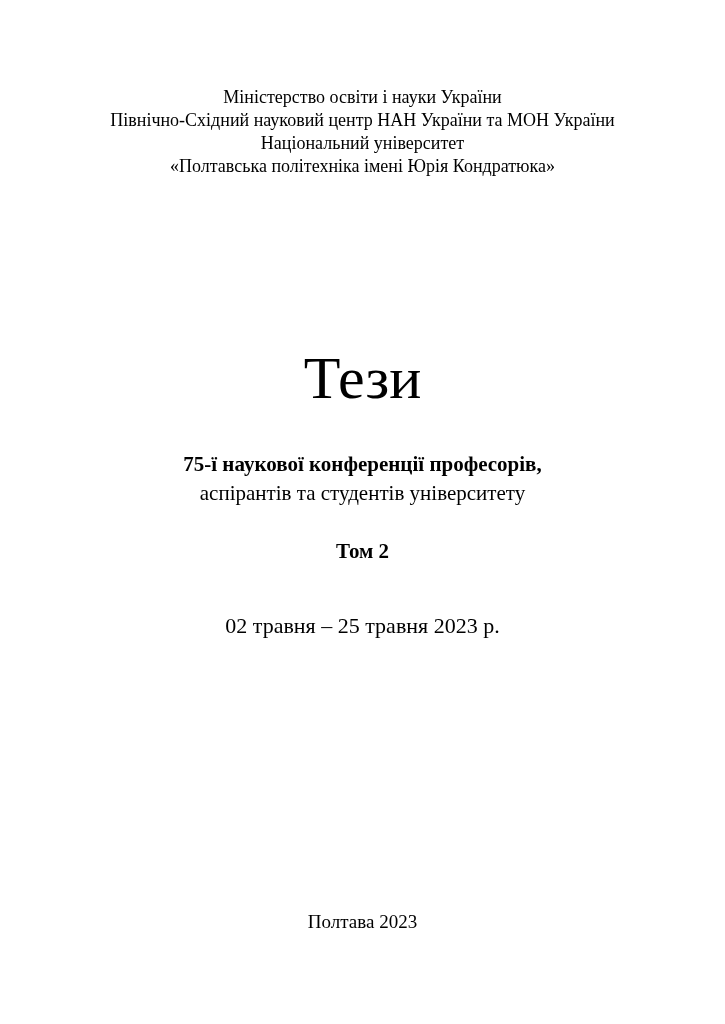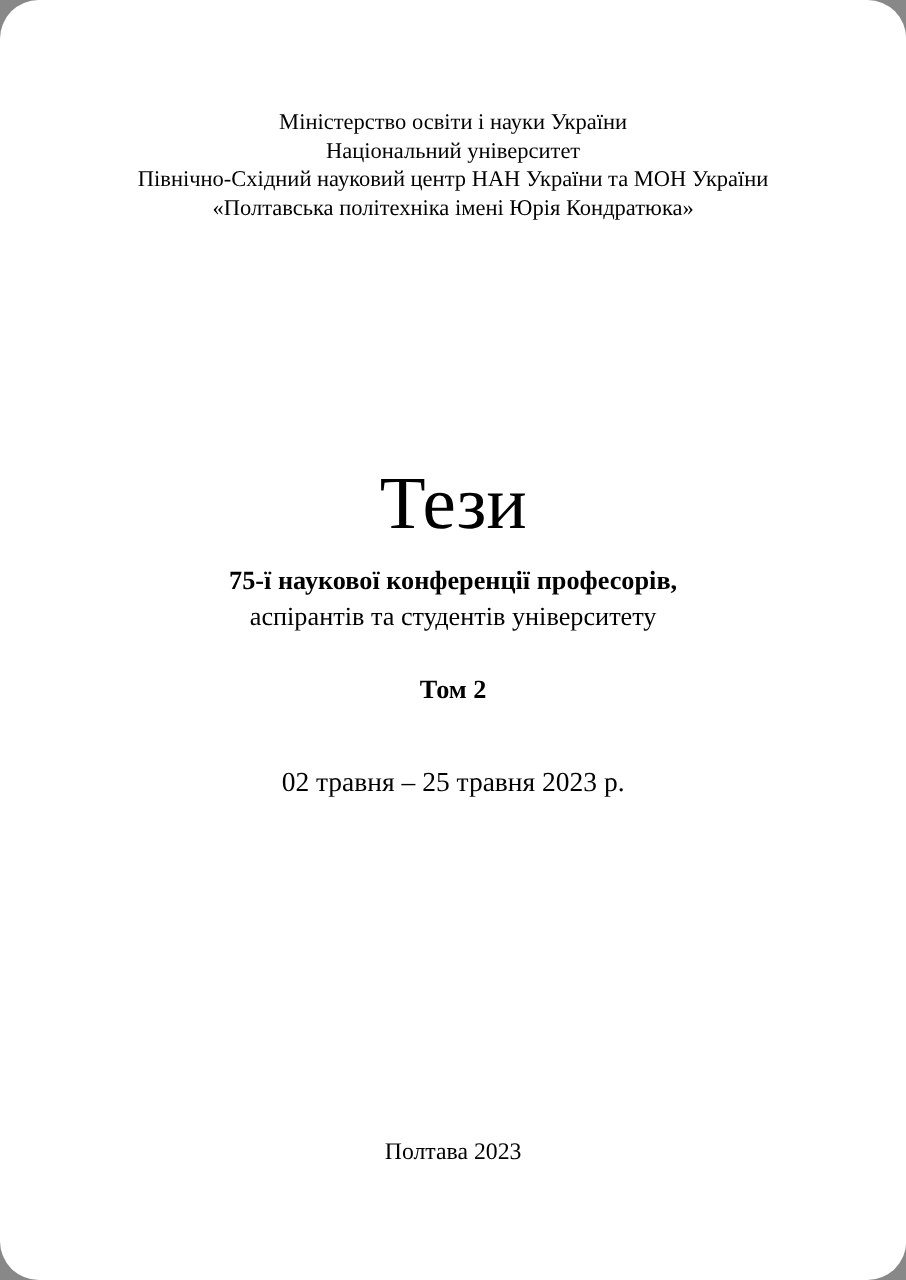--- a/index.html
+++ b/index.html
@@ -10,36 +10,35 @@
   }
   .page {
     position: relative;
     width: 725px;
     height: 1024px;
     margin: 0 auto;
     background: #ffffff;
     color: #000000;
     font-family: "Liberation Serif", "DejaVu Serif", serif;
     overflow: hidden;
-    border-radius: 31px;
   }
   .centered {
     position: absolute;
     left: 0;
     width: 100%;
     text-align: center;
   }
   .org-block {
     top: 86px;
     font-size: 18px;
     line-height: 23px;
     font-weight: 400;
   }
   .main-title {
-    top: 372px;
+    top: 348px;
     font-size: 60px;
     line-height: 60px;
     font-weight: 400;
     letter-spacing: 0;
   }
   .subtitle-block {
     top: 434px;
     font-size: 21px;
     line-height: 29px;
     margin-top: 16px;
@@ -70,22 +69,22 @@
     font-weight: 400;
   }
 </style>
 </head>
 <body>
 
 <div class="page">
 
   <div class="centered org-block">
     <div>Міністерство освіти і науки України</div>
+    <div>Північно-Східний науковий центр НАН України та МОН України</div>
     <div>Національний університет</div>
-    <div>Північно-Східний науковий центр НАН України та МОН України</div>
     <div>«Полтавська політехніка імені Юрія Кондратюка»</div>
   </div>
 
   <div class="centered main-title">Тези</div>
 
   <div class="centered subtitle-block">
     <div class="bold-line">75-ї наукової конференції професорів,</div>
     <div class="regular-line">аспірантів та студентів університету</div>
   </div>
 

